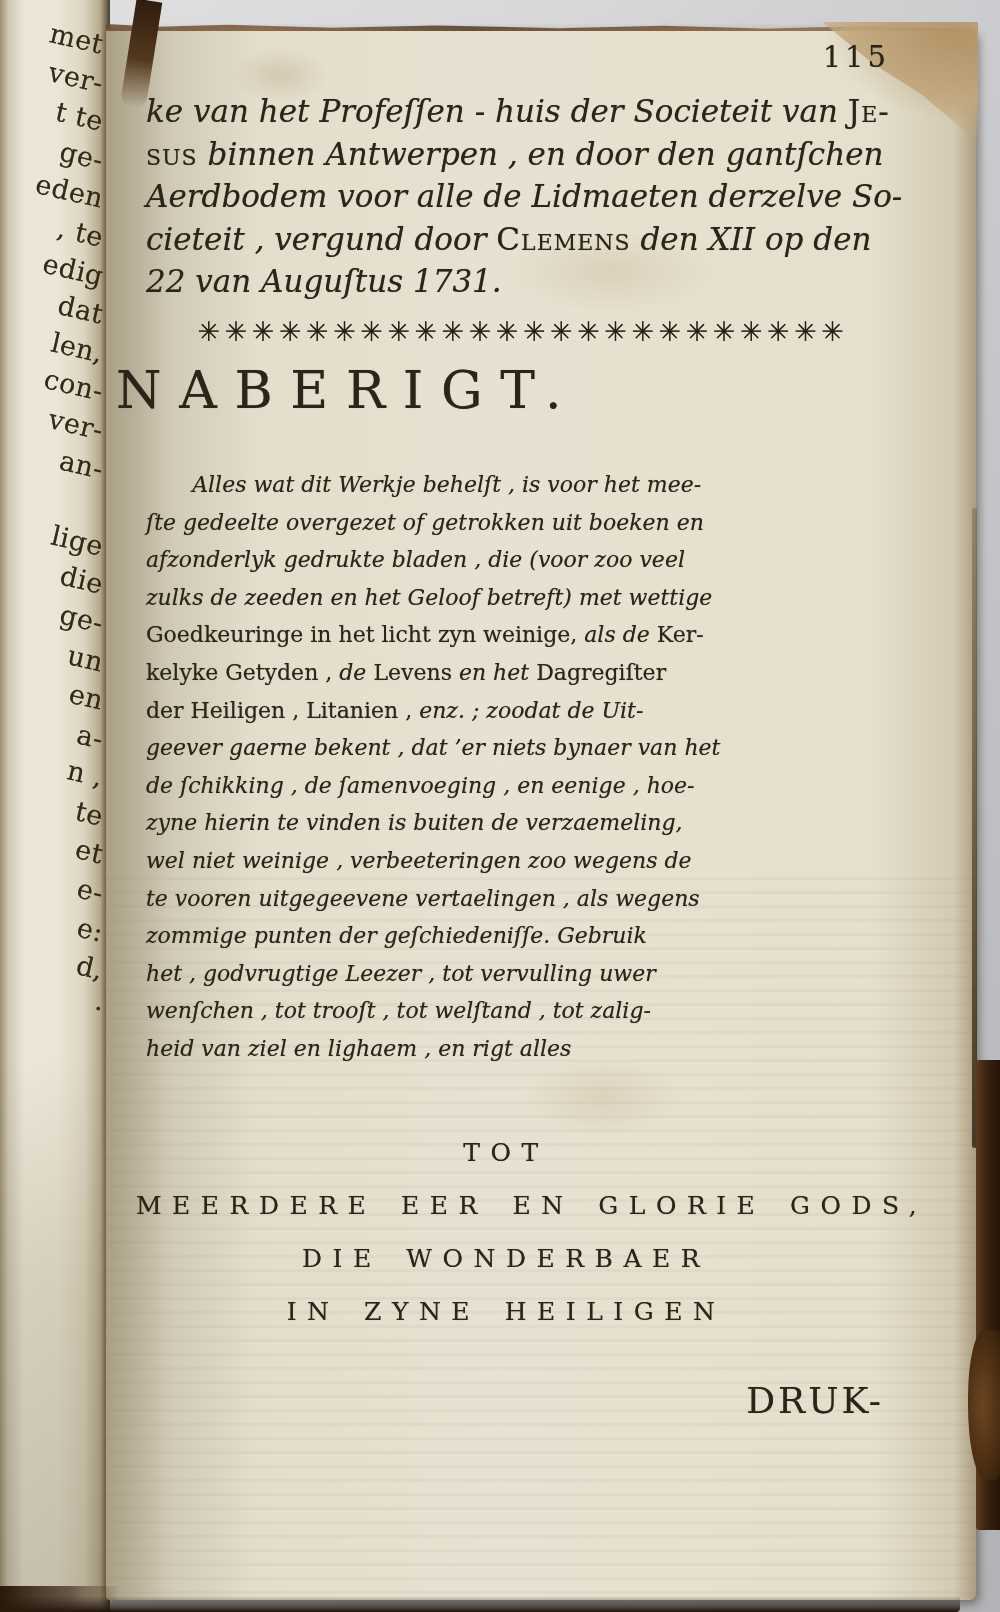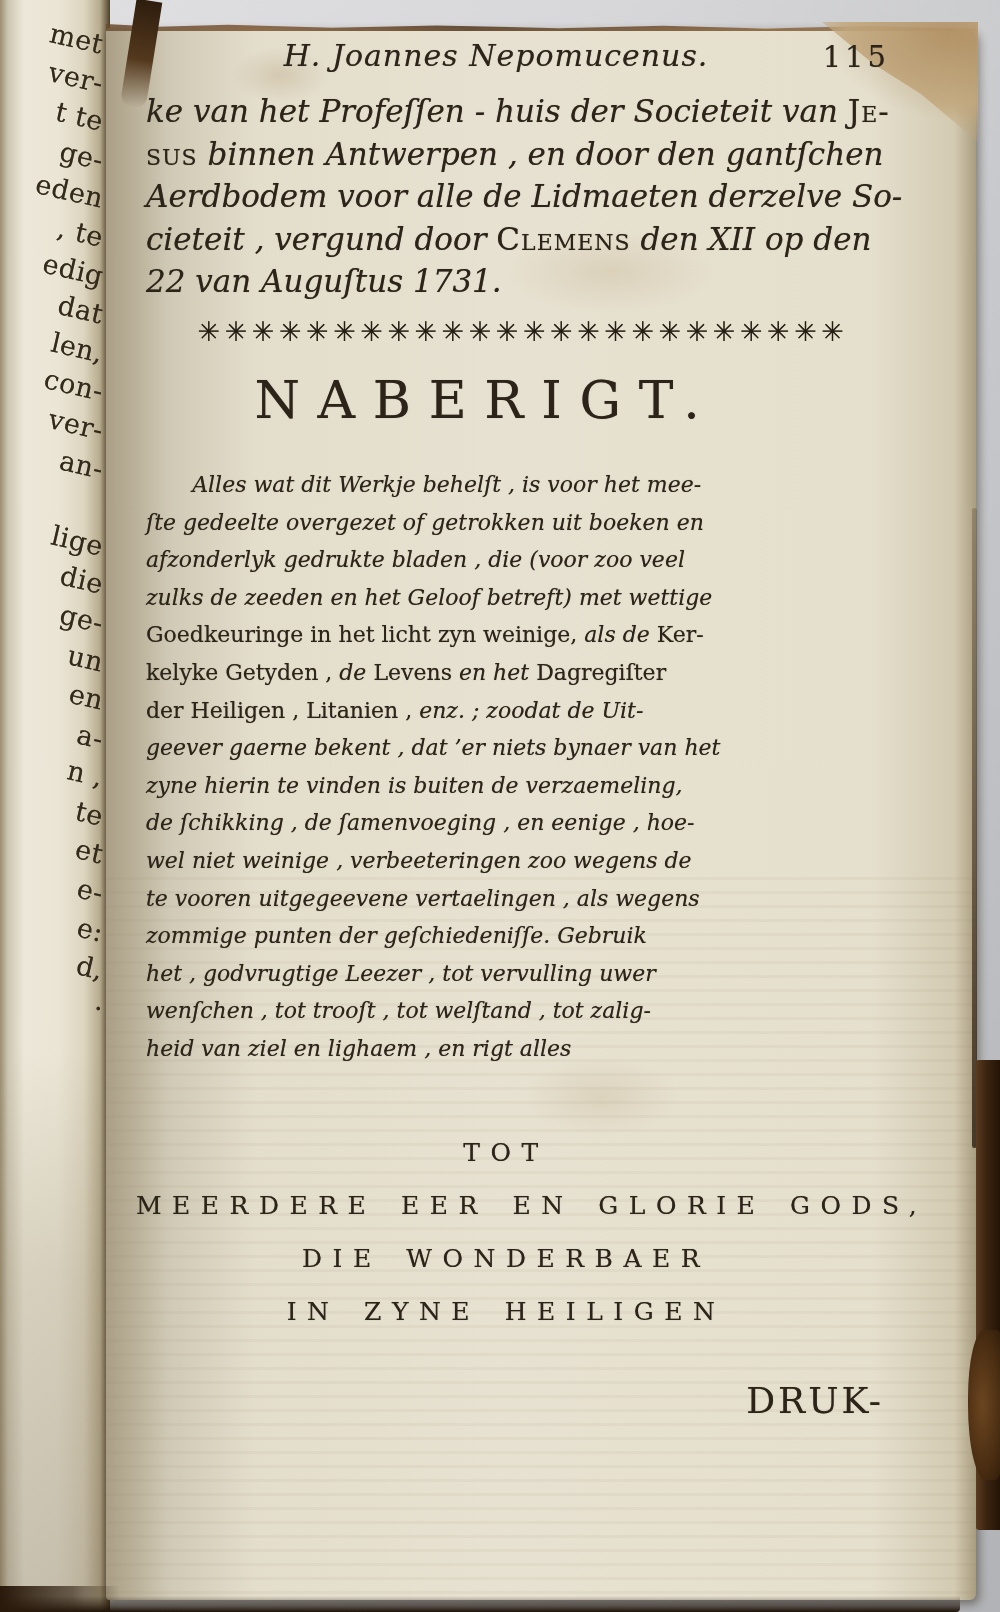--- a/index.html
+++ b/index.html
@@ -116,21 +116,21 @@
   }
   .intro-par{position:absolute;left:40px;right:80px;top:62px;}
   .intro-par .tline{height:42.5px;line-height:42.5px;font-size:31px;white-space:nowrap;}
   .ornament-row{
     position:absolute;left:34px;right:70px;top:288px;text-align:center;
     font-size:27px;letter-spacing:4.5px;white-space:nowrap;
     font-family:"DejaVu Sans","Liberation Sans",sans-serif;color:#241d12;
     text-shadow:0 0 .6px rgba(36,29,18,.6);
   }
   .section-title{
-    position:absolute;left:10px;right:120px;top:342px;text-align:center;
+    position:absolute;left:10px;right:120px;top:332px;
     font-size:52px;letter-spacing:.34em;font-weight:400;
   }
   .body-par{position:absolute;left:40px;right:70px;top:438px;}
   .body-par .tline{height:37.6px;line-height:37.6px;font-size:22px;white-space:nowrap;}
   .body-par .tline:first-child{text-indent:2.1em;}
   .seg-i{font-style:italic;}
   .seg-r{font-style:normal;}
   .seg-sc{font-style:normal;font-variant:small-caps;letter-spacing:1px;}
   .closing-block{position:absolute;left:30px;right:100px;top:1098px;text-align:center;}
   .closing-line{
@@ -176,21 +176,20 @@
     </div>
 </div>
 <div class="gutter-crack"></div>
 
 <div class="main-page">
   <div class="top-tear"></div>
   <div class="corner-tan"></div>
   <div class="gutter-shade"></div>
   <div class="fibres"></div>
 
-  <div class="running-head ink">H. Joannes Nepomucenus.</div>
   <div class="page-number ink">115</div>
 
   <div class="intro-par ink">
       <div class="tline"><span class="seg-i">ke van het Profeſſen - huis der Societeit van </span><span class="seg-sc">Je-</span></div>
       <div class="tline"><span class="seg-sc">sus</span><span class="seg-i"> binnen Antwerpen , en door den gantſchen</span></div>
       <div class="tline"><span class="seg-i">Aerdbodem voor alle de Lidmaeten derzelve So-</span></div>
       <div class="tline"><span class="seg-i">cieteit , vergund door </span><span class="seg-sc">Clemens</span><span class="seg-i"> den XII op den</span></div>
       <div class="tline"><span class="seg-i">22 van Auguſtus 1731.</span></div>
     </div>
 
@@ -200,22 +199,22 @@
 
   <div class="body-par ink">
       <div class="tline"><span class="seg-i">Alles wat dit Werkje behelſt , is voor het mee-</span></div>
       <div class="tline"><span class="seg-i">ſte gedeelte overgezet of getrokken uit boeken en</span></div>
       <div class="tline"><span class="seg-i">afzonderlyk gedrukte bladen , die (voor zoo veel</span></div>
       <div class="tline"><span class="seg-i">zulks de zeeden en het Geloof betreft) met wettige</span></div>
       <div class="tline"><span class="seg-r">Goedkeuringe in het licht zyn weinige, </span><span class="seg-i">als de </span><span class="seg-r">Ker-</span></div>
       <div class="tline"><span class="seg-r">kelyke Getyden , </span><span class="seg-i">de </span><span class="seg-r">Levens </span><span class="seg-i">en het </span><span class="seg-r">Dagregiſter</span></div>
       <div class="tline"><span class="seg-r">der Heiligen , Litanien , </span><span class="seg-i">enz. ; zoodat de Uit-</span></div>
       <div class="tline"><span class="seg-i">geever gaerne bekent , dat ’er niets bynaer van het</span></div>
+      <div class="tline"><span class="seg-i">de ſchikking , de ſamenvoeging , en eenige , hoe-</span></div>
       <div class="tline"><span class="seg-i">zyne hierin te vinden is buiten de verzaemeling,</span></div>
-      <div class="tline"><span class="seg-i">de ſchikking , de ſamenvoeging , en eenige , hoe-</span></div>
       <div class="tline"><span class="seg-i">wel niet weinige , verbeeteringen zoo wegens de</span></div>
       <div class="tline"><span class="seg-i">te vooren uitgegeevene vertaelingen , als wegens</span></div>
       <div class="tline"><span class="seg-i">zommige punten der geſchiedeniſſe. Gebruik</span></div>
       <div class="tline"><span class="seg-i">het , godvrugtige Leezer , tot vervulling uwer</span></div>
       <div class="tline"><span class="seg-i">wenſchen , tot trooſt , tot welſtand , tot zalig-</span></div>
       <div class="tline"><span class="seg-i">heid van ziel en lighaem , en rigt alles</span></div>
     </div>
 
   <div class="closing-block ink">
       <div class="closing-line">TOT</div>

